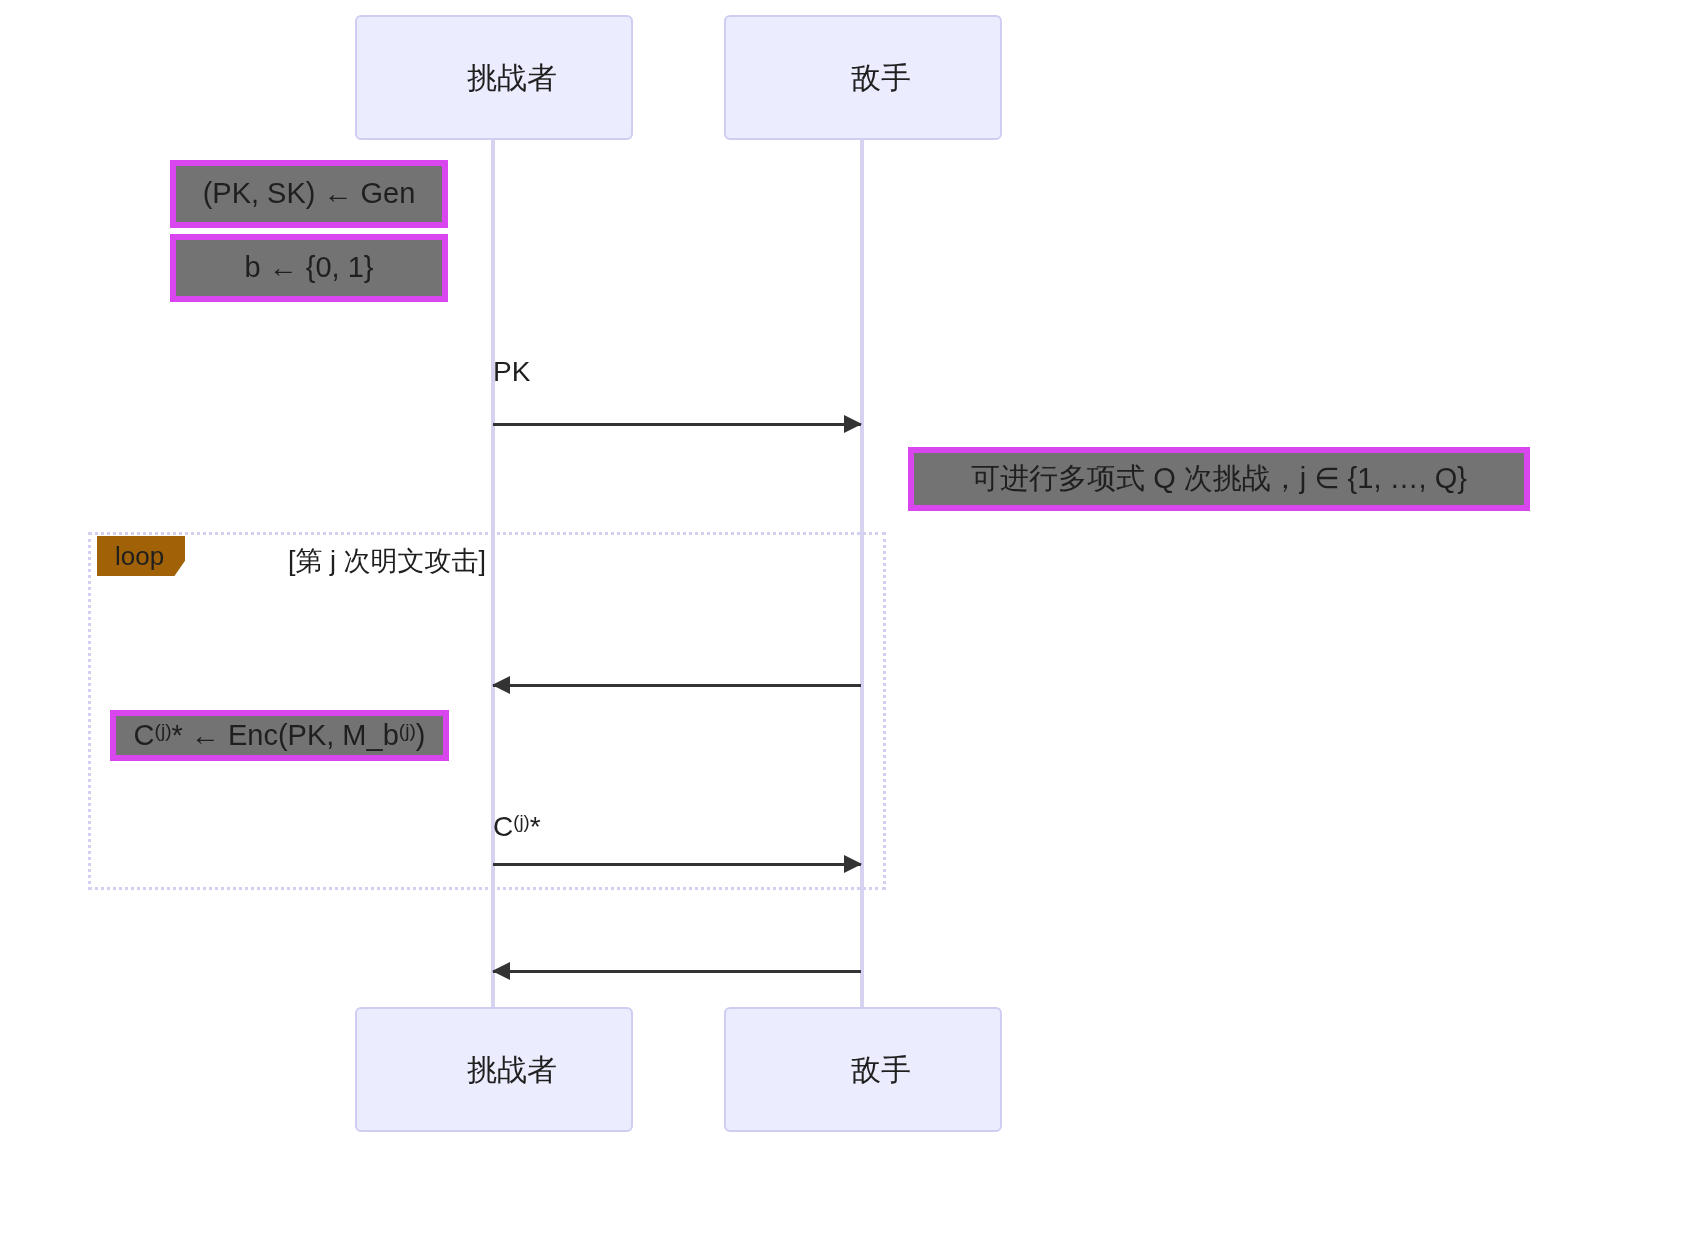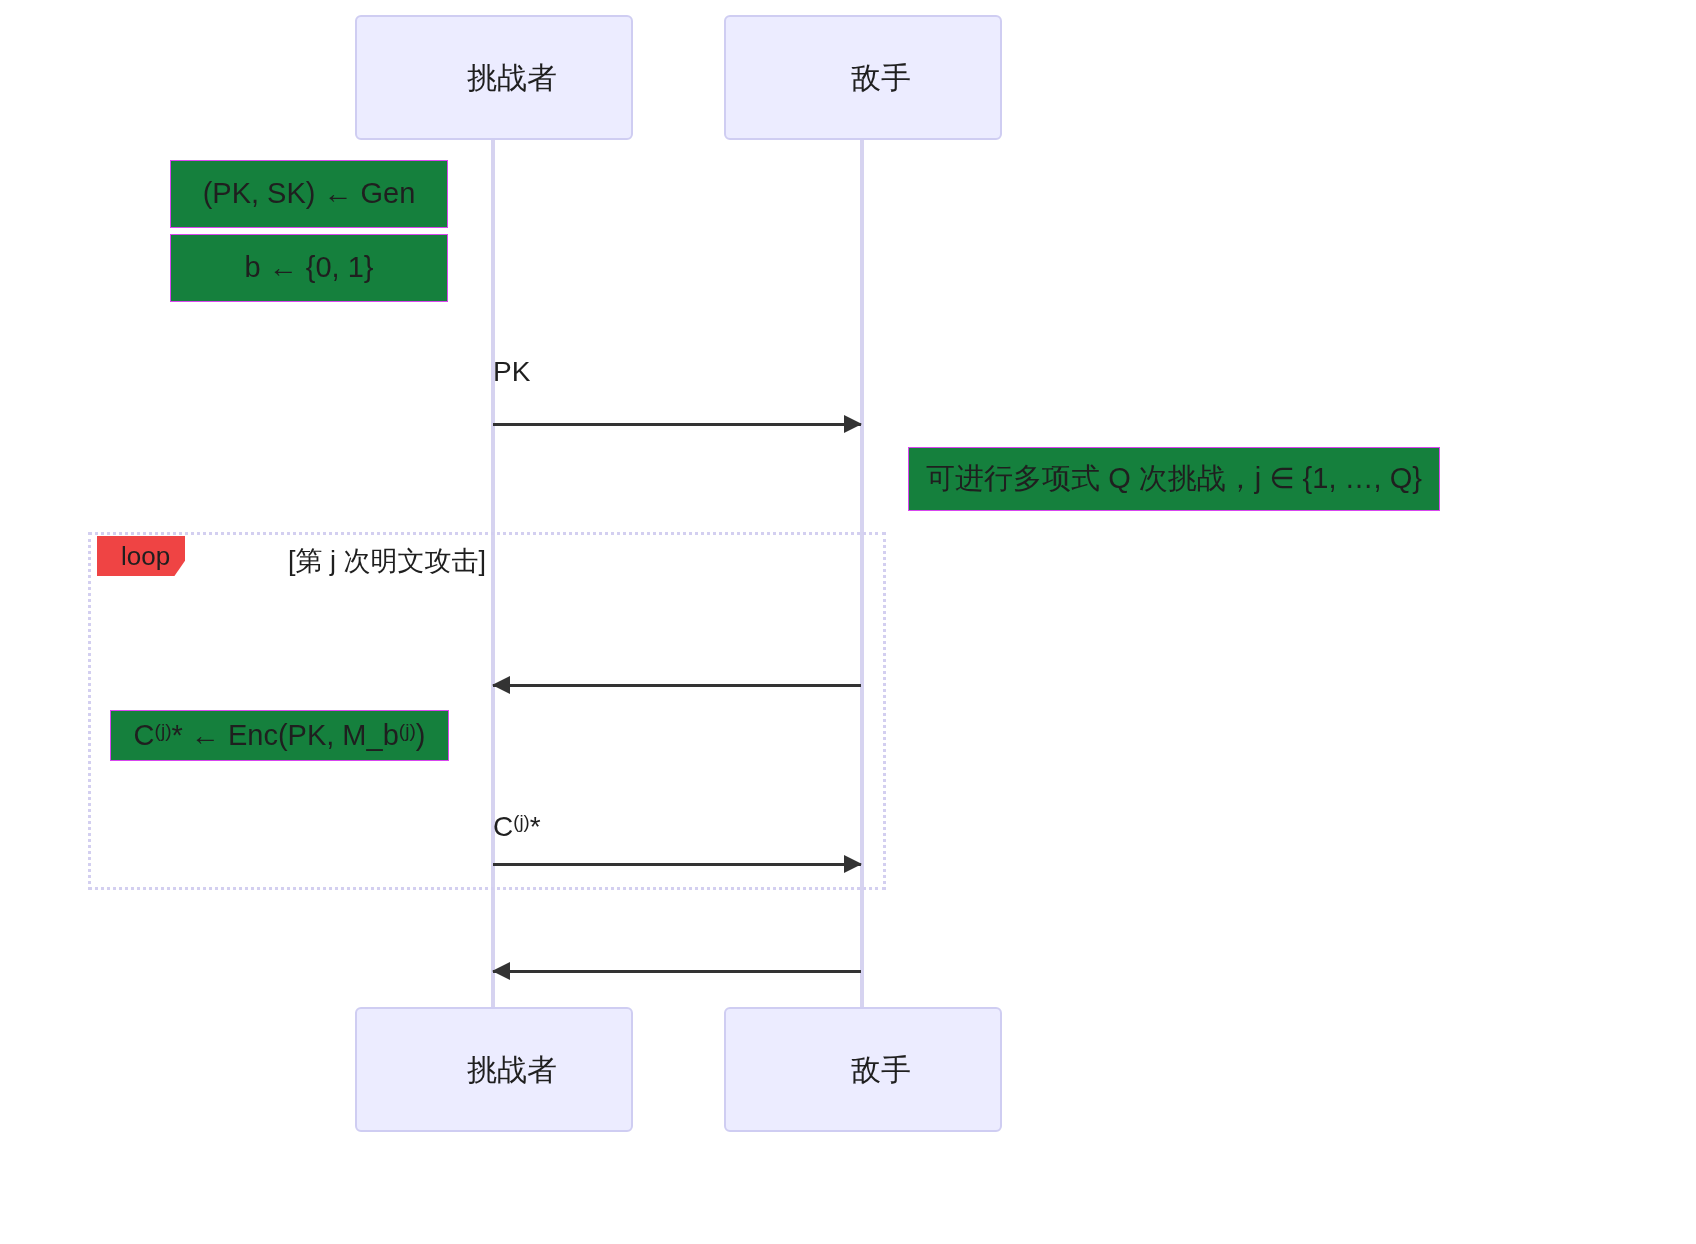--- a/index.html
+++ b/index.html
@@ -53,47 +53,47 @@
   .loop-box {
     position: absolute;
     box-sizing: border-box;
     border: 3px dotted #d3cff0;
     background: transparent;
     z-index: 2;
   }
   .loop-tab {
     position: absolute;
     box-sizing: border-box;
-    background: #ef4444;
+    background: #a16207;
     z-index: 6;
     display: flex;
     align-items: center;
-    padding-left: 24px;
+    padding-left: 18px;
     clip-path: polygon(0 0, 100% 0, 100% 62%, 88% 100%, 0 100%);
   }
   .loop-tab-label {
     font-size: 26px;
     color: #1f1f1f;
     line-height: 1;
   }
   .loop-title {
     position: absolute;
     font-size: 27px;
     color: #1f1f1f;
     text-align: left;
     white-space: nowrap;
     z-index: 6;
   }
 
   
   .note {
     position: absolute;
     box-sizing: border-box;
-    background: #15803d;
-    border: 1px solid #d946ef;
+    background: #737373;
+    border: 6px solid #d946ef;
     display: flex;
     align-items: center;
     justify-content: center;
     z-index: 7;
   }
   .note-text {
     font-size: 29px;
     color: #1f1f1f;
     line-height: 1.15;
     white-space: nowrap;
@@ -188,21 +188,21 @@
   <div class="note" style="left:170px; top:234px; width:278px; height:68px;">
     <span class="note-text">b ← {0, 1}</span>
   </div>
 
   <div class="msg-label" style="left:493px; top:358px; width:370px;">PK</div>
   <div class="msg" style="left:493px; top:423px; width:368px;">
     <div class="msg-line" style="width:368px;"></div>
     <div class="arrow-head right"></div>
   </div>
 
-  <div class="note" style="left:908px; top:447px; width:532px; height:64px;">
+  <div class="note" style="left:908px; top:447px; width:622px; height:64px;">
     <span class="note-text">可进行多项式 Q 次挑战，j ∈ {1, …, Q}</span>
   </div>
 
   <div class="msg" style="left:493px; top:684px; width:368px;">
     <div class="msg-line" style="width:368px;"></div>
     <div class="arrow-head left"></div>
   </div>
 
   <div class="note" style="left:110px; top:710px; width:339px; height:51px;">
     <span class="note-text"><span>C</span><sup>(j)</sup><span>* ← Enc(PK, M_b</span><sup>(j)</sup><span>)</span></span>

